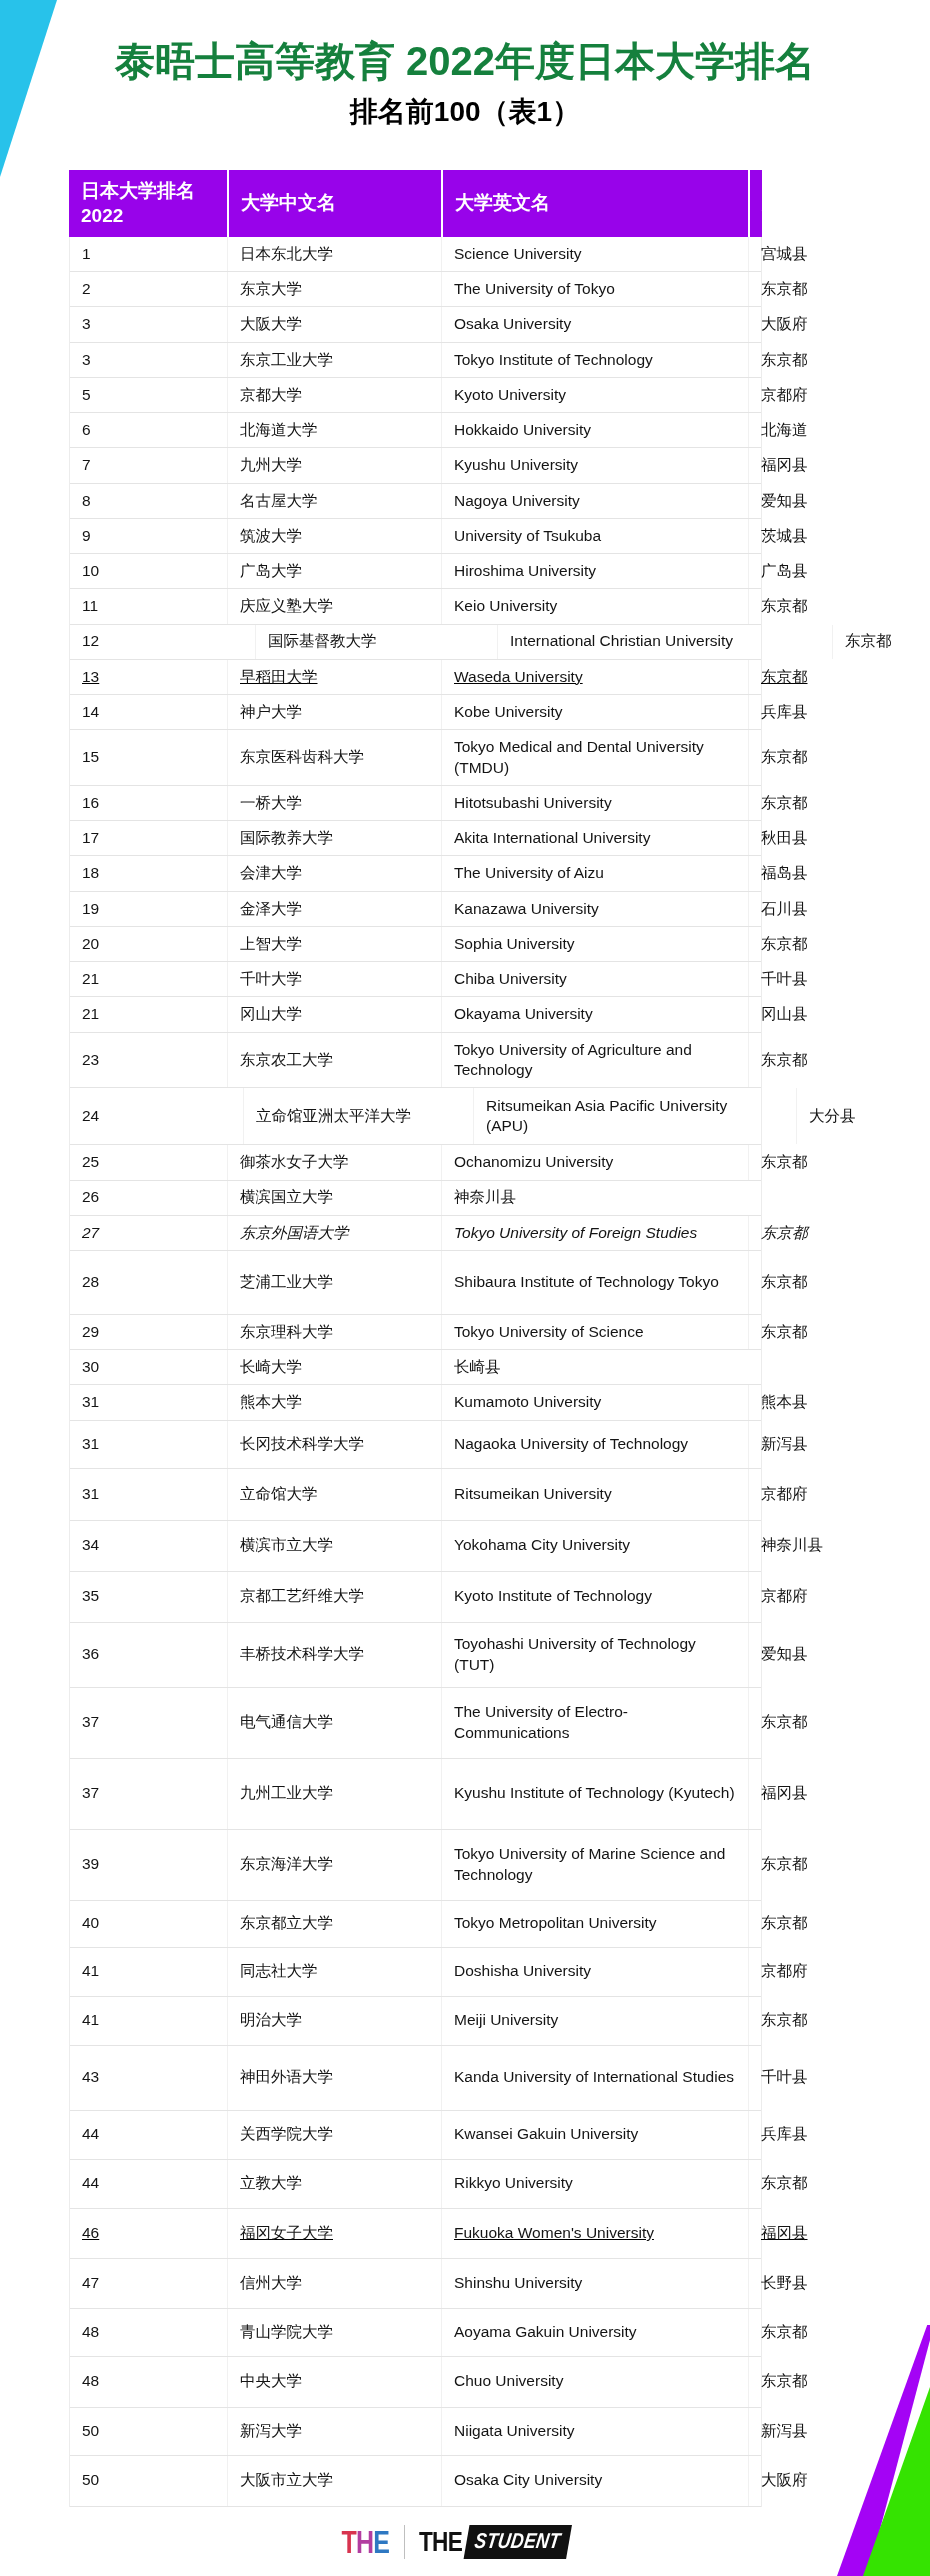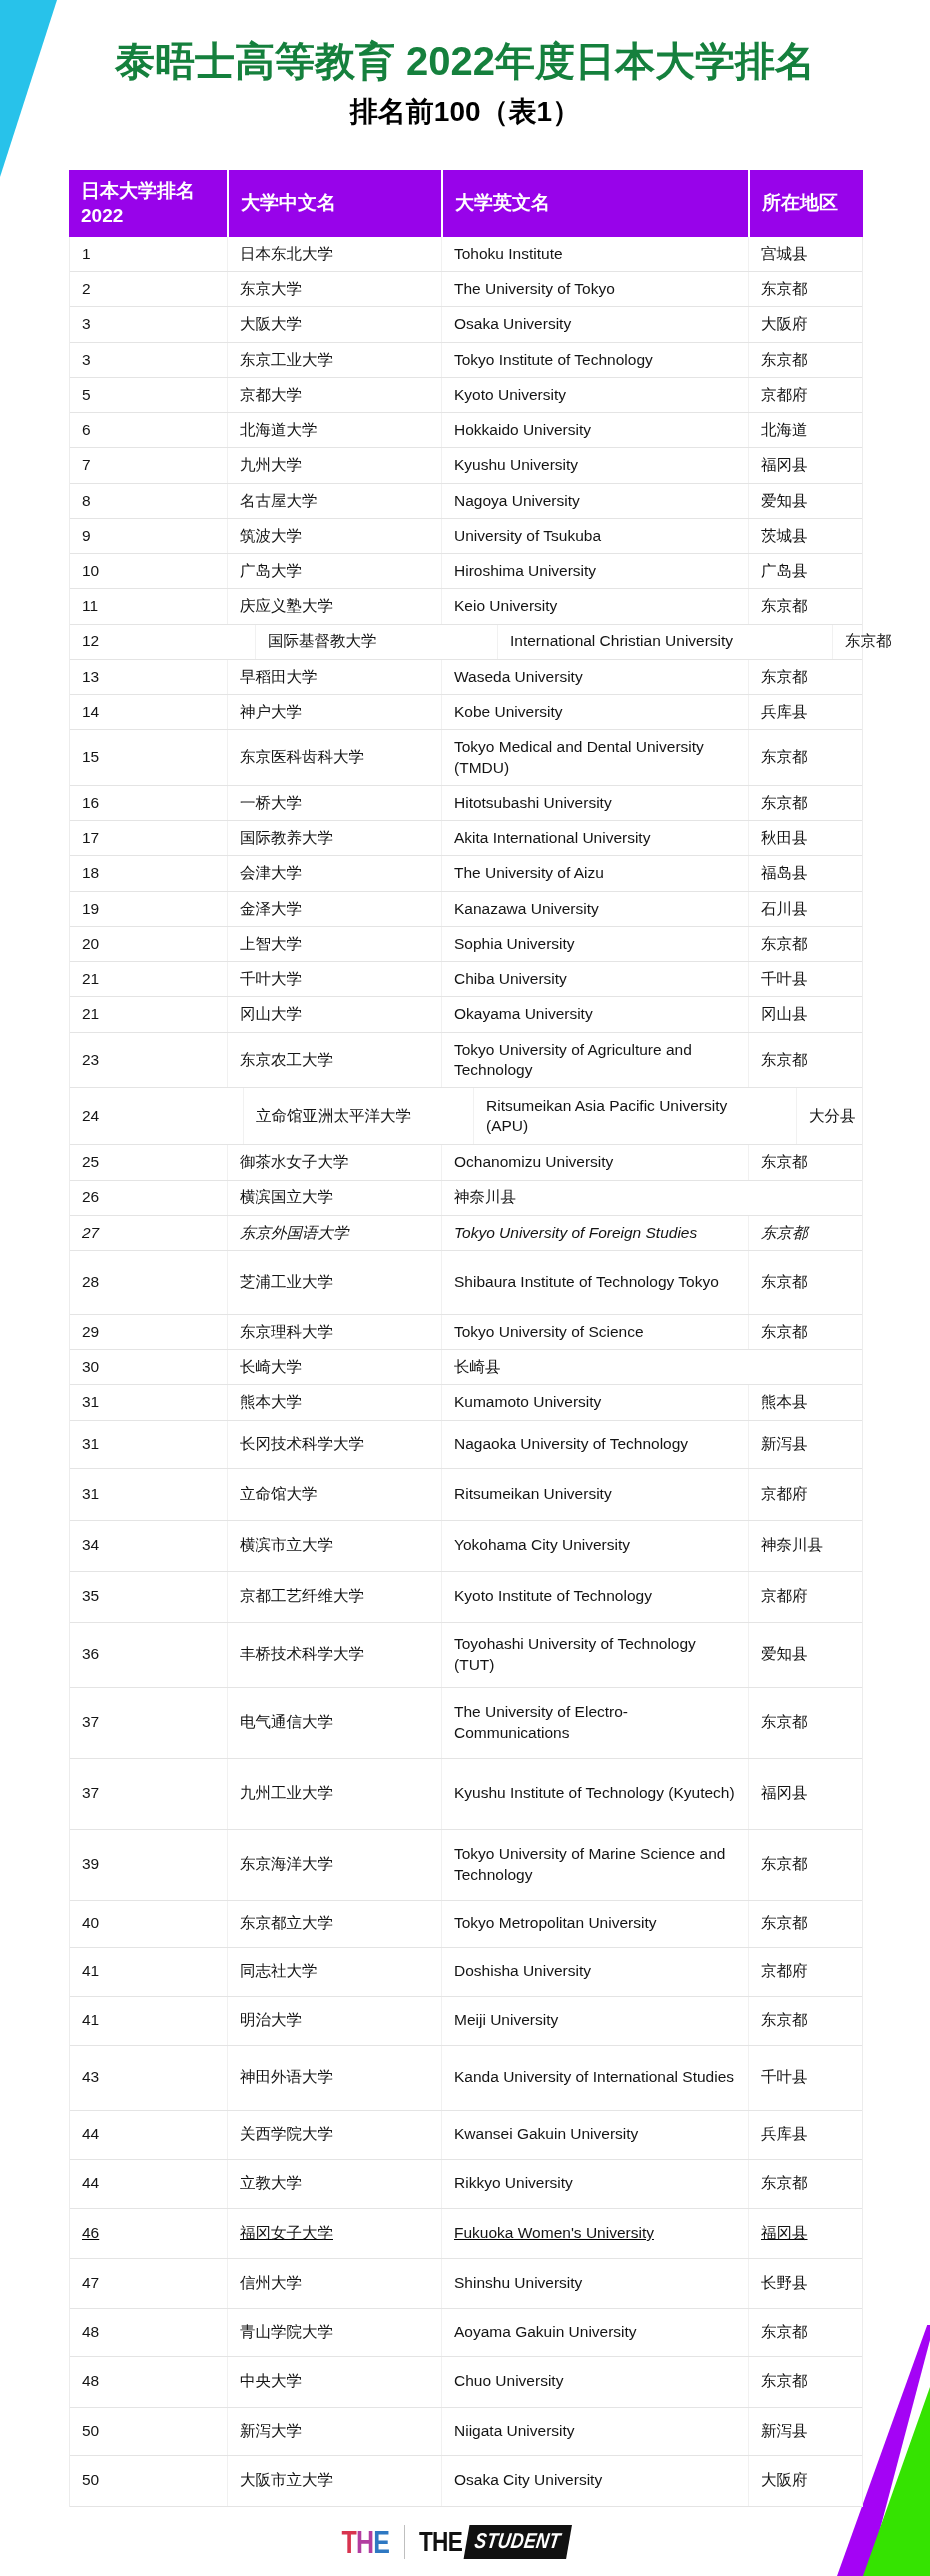--- a/index.html
+++ b/index.html
@@ -43,21 +43,21 @@
   .subtitle {
     position: absolute; top: 93px; left: 0; width: 100%;
     text-align: center;
     font-size: 28px; font-weight: 800; color: #000;
   }
 
   
   .rank-table {
     position: absolute;
     left: 69px; top: 170px;
-    width: 794px;
+    width: 693px;
     font-size: 15.5px;
   }
   .thead {
     display: grid;
     grid-template-columns: 158px 214px 307px 115px;
     background: var(--header_bg);
     color: #ffffff;
     font-weight: 700;
     min-height: 67px;
   }
@@ -152,21 +152,21 @@
     <div class="thead">
       <div class="hcell">日本大学排名 2022</div>
       <div class="hcell">大学中文名</div>
       <div class="hcell">大学英文名</div>
       <div class="hcell">所在地区</div>
     </div>
     <div class="tbody">
     <div class="trow" style="min-height: 34px;">
       <div class="cell c-rank">1</div>
       <div class="cell c-cn">日本东北大学</div>
-      <div class="cell c-en">Tohoku Institute</div>
+      <div class="cell c-en">Science University</div>
       <div class="cell c-region">宫城县</div>
     </div>
 
     <div class="trow" style="min-height: 34px;">
       <div class="cell c-rank">2</div>
       <div class="cell c-cn">东京大学</div>
       <div class="cell c-en">The University of Tokyo</div>
       <div class="cell c-region">东京都</div>
     </div>
 
@@ -233,21 +233,21 @@
       <div class="cell c-region">东京都</div>
     </div>
 
     <div class="trow" style="min-height: 34px; gap: 28px;">
       <div class="cell c-rank">12</div>
       <div class="cell c-cn">国际基督教大学</div>
       <div class="cell c-en">International Christian University</div>
       <div class="cell c-region">东京都</div>
     </div>
 
-    <div class="trow" style="min-height: 34px;">
+    <div class="trow" style="min-height: 34px; text-decoration: underline;">
       <div class="cell c-rank">13</div>
       <div class="cell c-cn">早稻田大学</div>
       <div class="cell c-en">Waseda University</div>
       <div class="cell c-region">东京都</div>
     </div>
 
     <div class="trow" style="min-height: 34px;">
       <div class="cell c-rank">14</div>
       <div class="cell c-cn">神户大学</div>
       <div class="cell c-en">Kobe University</div>

